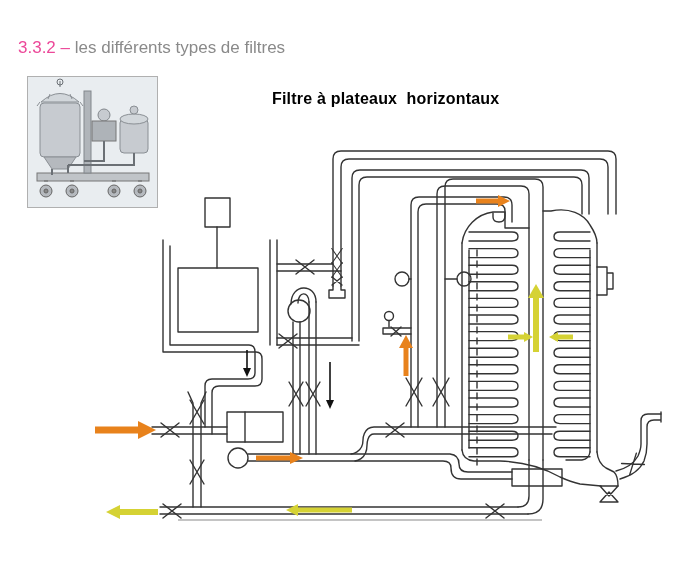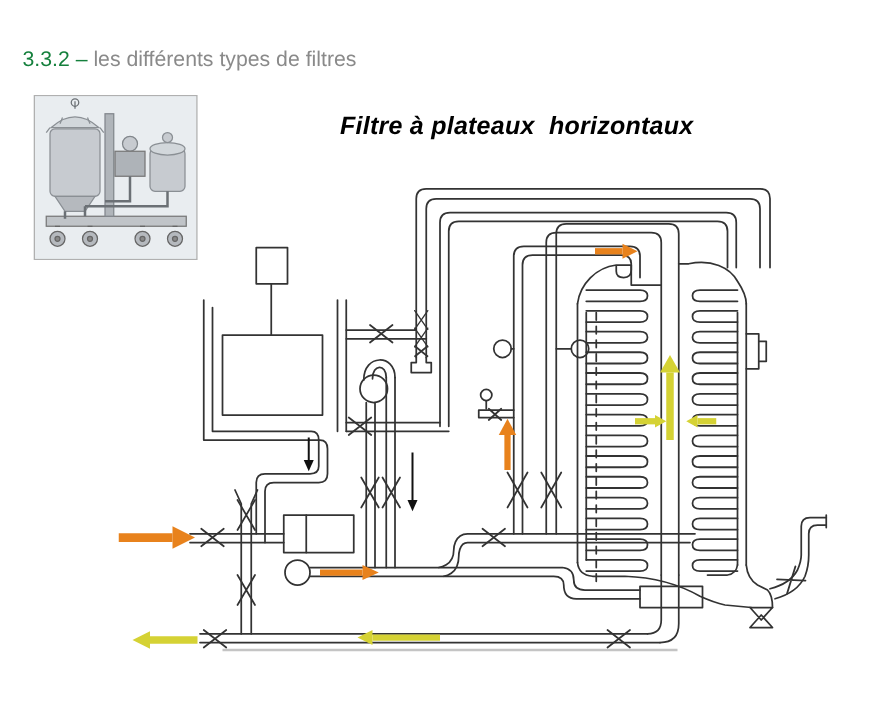--- a/index.html
+++ b/index.html
@@ -1,22 +1,22 @@
 <!DOCTYPE html>
 <html><head>
 <meta charset="utf-8">
 <style>
   html,body{margin:0;padding:0;}
   body{width:698px;height:567px;position:relative;overflow:hidden;background:#ffffff;
        font-family:"Liberation Sans", sans-serif;}
   .abs{position:absolute;}
   #title-line{left:18px;top:38px;font-size:17px;white-space:pre;}
-  #title-prefix{color:#15803d;}
+  #title-prefix{color:#ec4899;}
   #title-main{color:#8a8a8a;text-align:right;}
-  #caption{left:272px;top:90px;font-size:20px;font-weight:600;color:#000;white-space:pre;letter-spacing:.2px;font-style:italic;}
+  #caption{left:272px;top:90px;font-size:16px;font-weight:600;color:#000;white-space:pre;letter-spacing:.2px;}
   #photo-box{left:27px;top:76px;width:131px;height:132px;border:1px solid #b0b0b0;box-sizing:border-box;background:#e9edf0;}
   #diagram-box{left:0;top:0;width:698px;height:567px;}
   .p{fill:none;stroke:#333;stroke-width:1.4;stroke-linecap:round;stroke-linejoin:round;}
   .pg{fill:none;stroke:#c4c4c4;stroke-width:2;}
   .dash{stroke-dasharray:6 5;}
 </style>
 </head>
 <body>
 
 <div class="abs" id="title-line"><span id="title-prefix">3.3.2 – </span><span id="title-main">les différents types de filtres</span></div>

